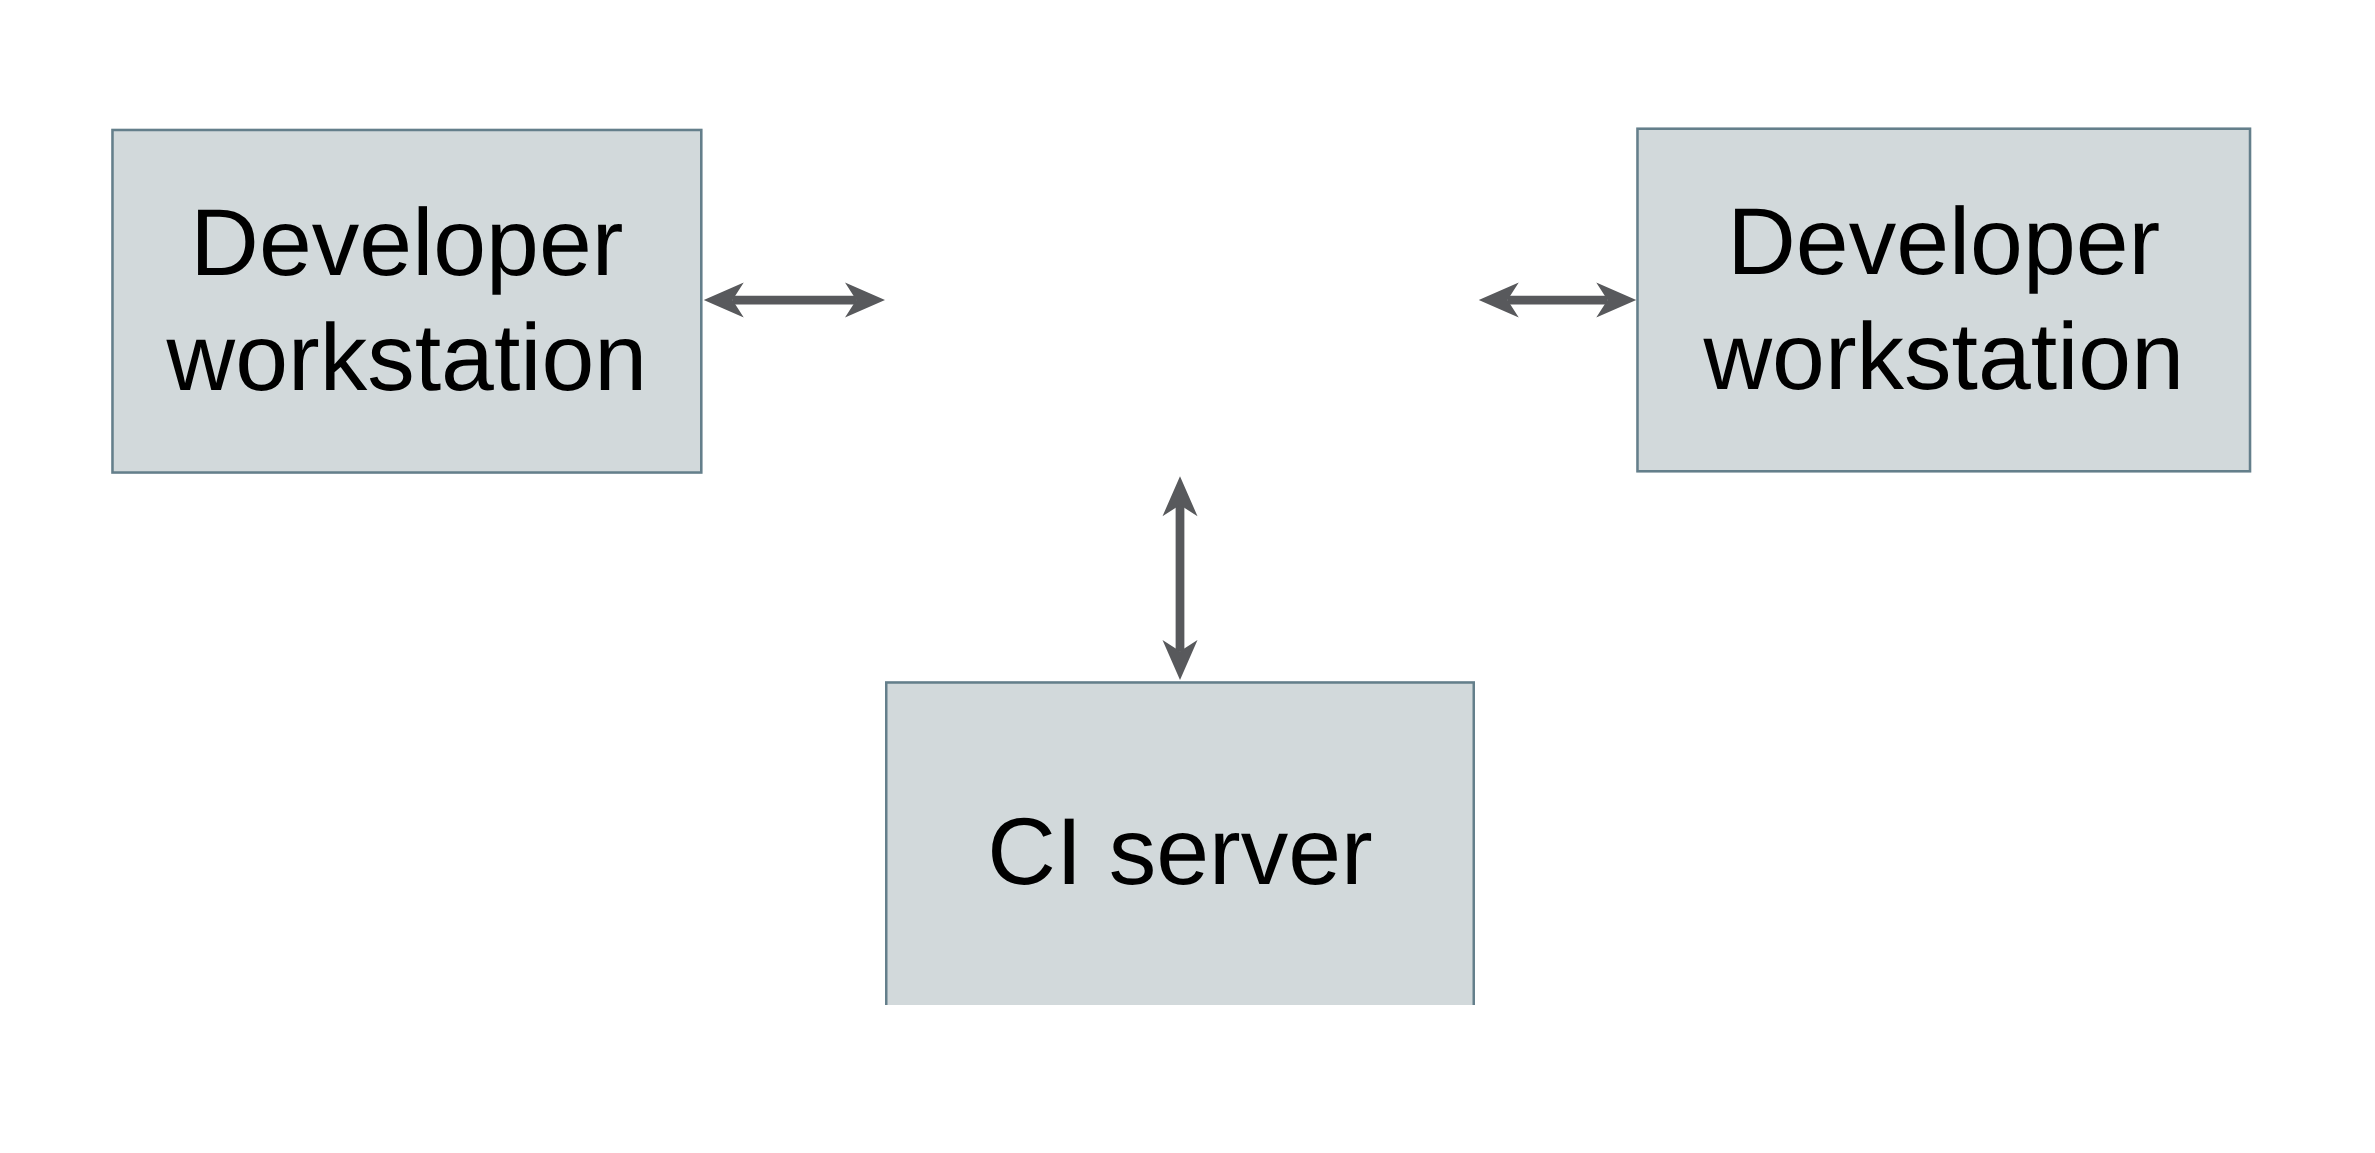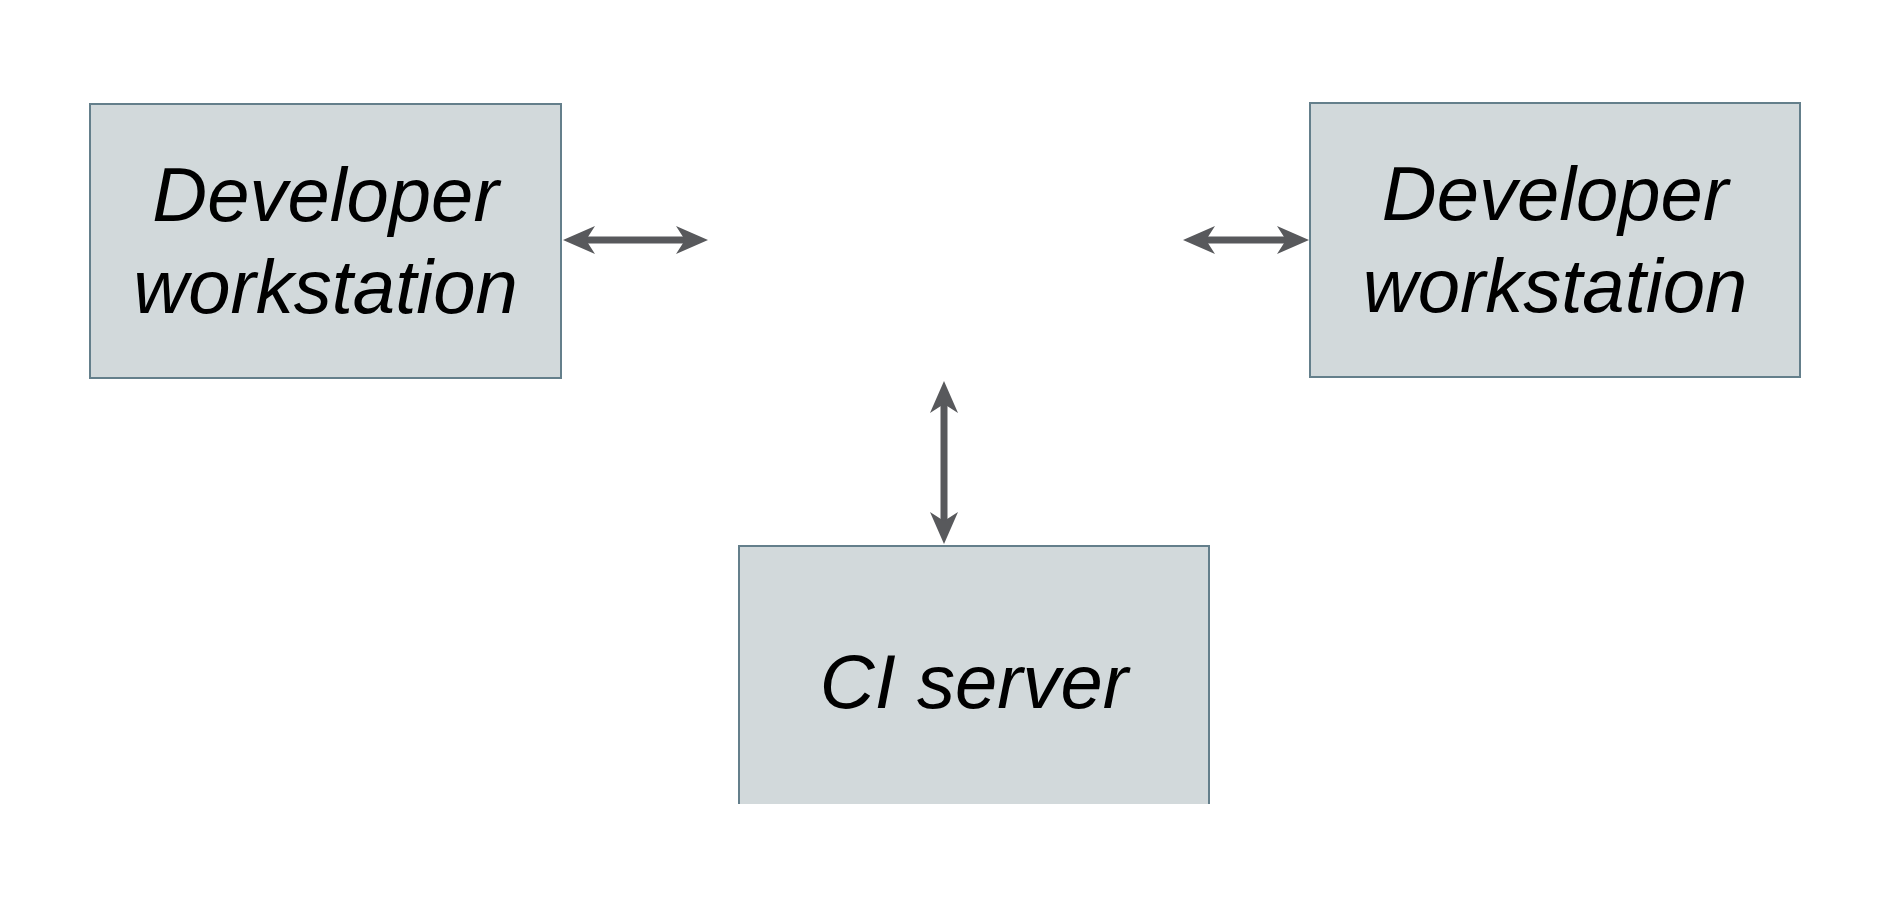--- a/index.html
+++ b/index.html
@@ -13,21 +13,20 @@
   html, body {
     background: var(--background);
     font-family: "Liberation Sans", "DejaVu Sans", sans-serif;
   }
   .canvas {
     position: relative;
     width: 1900px;
     height: 804px;
     background: var(--background);
     overflow: hidden;
-    font-style: italic;
   }
   .arrows-layer {
     position: absolute;
     left: 0; top: 0;
     width: 1900px;
     height: 922px;
     pointer-events: none;
   }
   .arrow-shaft {
     stroke: var(--arrow);
@@ -48,21 +47,21 @@
   .node-label {
     color: var(--text);
     font-size: 76px;
     line-height: 92px;
     white-space: pre-line;
     letter-spacing: 0px;
   }
   .node-dev-left  { left: 89px;   top: 103px; width: 473px; height: 276px; }
   .node-cache     { left: 708px;  top: 102px; width: 474px; height: 276px; }
   .node-dev-right { left: 1309px; top: 102px; width: 492px; height: 276px; }
-  .node-ci        { left: 708px;  top: 545px; width: 472px; height: 273px; margin-left: 30px; }
+  .node-ci        { left: 708px;  top: 545px; width: 472px; height: 273px; }
 </style>
 </head>
 <body>
 
 <div class="canvas">
 
   <svg class="arrows-layer" viewBox="0 0 1900 922" aria-hidden="true">
 
     <g>
       <line class="arrow-shaft" x1="586" y1="240" x2="685" y2="240"></line>

